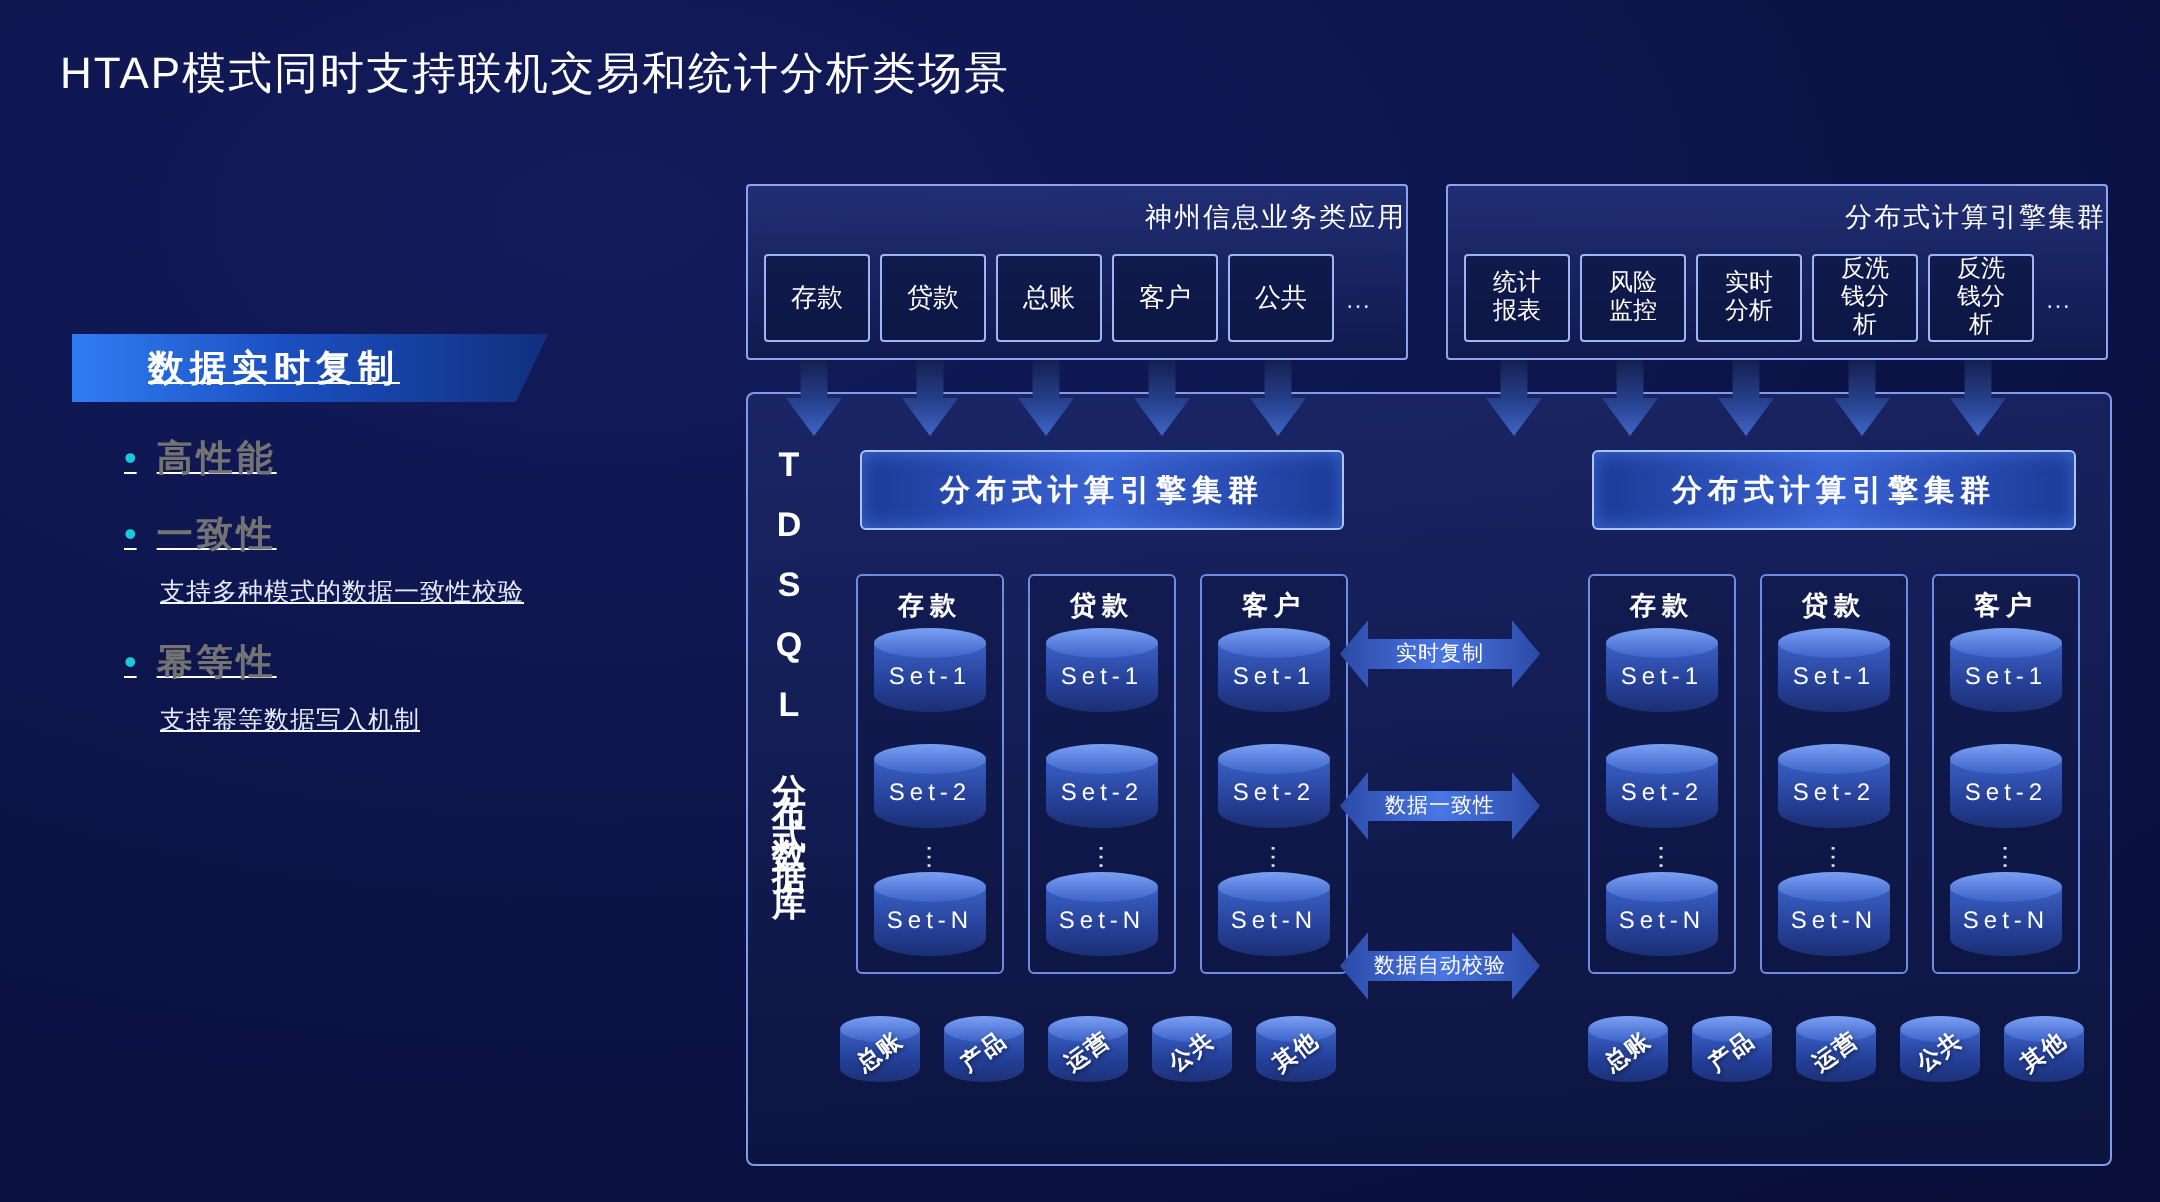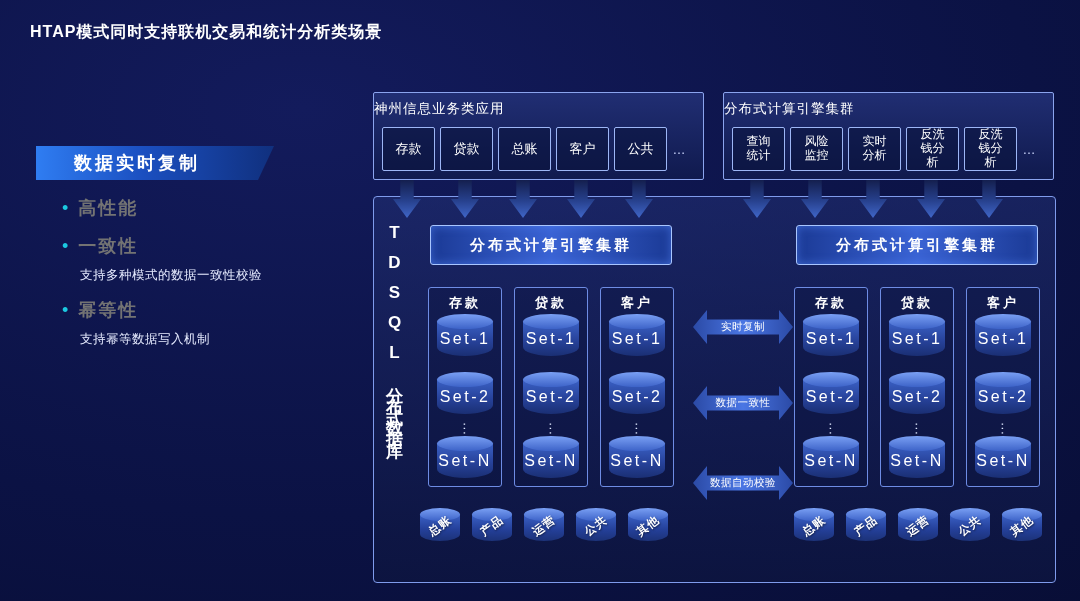--- a/index.html
+++ b/index.html
@@ -1,24 +1,24 @@
 <!DOCTYPE html>
 <html><head>
 <meta charset="utf-8">
 <style>
   html,body { margin:0; padding:0; }
   body {
     width:1080px; height:601px; position:relative; overflow:hidden;
     background: radial-gradient(130% 130% at 28% 18%, #131b5c 0%, #0b1244 52%, #070c30 100%);
     font-family:"Liberation Sans","DejaVu Sans",sans-serif; color:#ffffff;
   }
-  .title { position:absolute; left:30px; top:22px; font-size:16px; font-weight:700; letter-spacing:1px; }
+  .title { position:absolute; left:30px; top:22px; font-size:22px; font-weight:400; letter-spacing:1px; }
 
   
-  .left-panel { position:absolute; left:36px; top:146px; width:330px; }
+  .left-panel { position:absolute; left:36px; top:167px; width:330px;text-decoration:underline; }
   .banner {
     width:238px; height:34px; line-height:34px; padding-left:38px; box-sizing:border-box;
     font-size:18px; font-weight:700; letter-spacing:3px;
     background: linear-gradient(90deg,#2f7df2 0%,#1b4fc0 45%,#10307e 100%);
     clip-path: polygon(0 0, 100% 0, calc(100% - 16px) 100%, 0 100%);
   }
   .features { margin:16px 0 0 26px; }
   .feature { margin-bottom:14px; }
   .feature-head { display:flex; align-items:center; }
   .bullet { color:#1bc8e0; margin-right:10px; font-size:18px; line-height:24px; }
@@ -27,21 +27,21 @@
 
   
   .app-box {
     position:absolute; top:92px; width:331px; height:88px; box-sizing:border-box;
     border:1px solid #8ba4ee; border-radius:2px;
     background: linear-gradient(180deg, rgba(34,48,118,.92), rgba(16,26,78,.95));
     z-index:4;
   }
   #business-box { left:373px; }
   #data-box { left:723px; }
-  .app-title { text-align:left; margin-top:7px; font-size:13.5px; letter-spacing:1px; }
+  .app-title { text-align:right; margin-top:7px; font-size:13.5px; letter-spacing:1px; }
   .tab-row { position:absolute; left:8px; right:4px; bottom:8px; display:flex; align-items:center; gap:5px; }
   .tab {
     width:53px; height:44px; box-sizing:border-box; flex:none;
     border:1px solid #9db6f6; border-radius:2px; background: rgba(10,18,58,.55);
     display:flex; align-items:center; justify-content:center; text-align:center; font-size:13px;
   }
   .tab.small { font-size:12px; line-height:1.15; padding:0 11px; }
   .tab-more { width:14px; text-align:center; font-size:13px; color:#cfd9ff; }
 
   
@@ -80,41 +80,41 @@
   .col-title { text-align:center; margin-top:6px; font-size:13px; font-weight:700; letter-spacing:3px; }
   .cyl {
     position:absolute; left:50%; margin-left:-28px; width:56px; height:34px;
     background: linear-gradient(180deg,#3a60c4 0%, #27429a 55%, #1a2f74 100%);
     border-radius:0 0 28px 28px / 0 0 9px 9px;
   }
   .cyl::before {
     content:""; position:absolute; top:-8px; left:0; width:100%; height:15px;
     border-radius:50%; background: linear-gradient(180deg,#7aa0f4,#3d63c8);
   }
-  .set-label { position:relative; display:block; text-align:center; line-height:33px; font-size:16px; letter-spacing:2.5px; color:#fff; z-index:1; }
+  .set-label { position:relative; display:block; text-align:center; line-height:33px; font-size:12px; letter-spacing:2.5px; color:#fff; z-index:1; }
   .vdots { position:absolute; top:126px; left:50%; transform:translateX(-50%); height:28px; display:flex; align-items:center; }
   .vdots span { writing-mode:vertical-lr; font-size:13px; line-height:10px; color:#dfe8ff; }
 
   .scyl {
     position:absolute; top:318px; width:40px; height:26px;
     background: linear-gradient(180deg,#3a60c4 0%, #24409a 55%, #1c3278 100%);
     border-radius:0 0 20px 20px / 0 0 7px 7px;
   }
   .scyl::before {
     content:""; position:absolute; top:-7px; left:0; width:100%; height:13px;
     border-radius:50%; background: linear-gradient(180deg,#7aa0f4,#3d63c8);
   }
   .slabel {
     position:absolute; left:50%; top:42%; transform:translate(-50%,-50%) rotate(-36deg);
     font-size:11.5px; font-weight:700; letter-spacing:1px; white-space:nowrap; z-index:2;
     text-shadow:0 1px 2px rgba(0,0,0,.55);
   }
 
   .link-arrow {
-    position:absolute; left:319px; width:100px; height:36px;
+    position:absolute; left:296px; width:100px; height:36px;
     background: linear-gradient(90deg,#2b4aa6 0%, #4a76e4 50%, #2b4aa6 100%);
     clip-path: polygon(0 50%, 14% 3%, 14% 29%, 86% 29%, 86% 3%, 100% 50%, 86% 97%, 86% 71%, 14% 71%, 14% 97%);
     display:flex; align-items:center; justify-content:center;
     font-size:10.5px; letter-spacing:0.5px;
   }
 </style>
 </head>
 <body>
 
 <div class="title">HTAP模式同时支持联机交易和统计分析类场景</div>
@@ -155,21 +155,21 @@
     <div class="tab">总账</div>
     <div class="tab">客户</div>
     <div class="tab">公共</div>
     <div class="tab-more">…</div>
   </div>
 </div>
 
 <div class="app-box" id="data-box">
   <div class="app-title">分布式计算引擎集群</div>
   <div class="tab-row">
-    <div class="tab small">查询统计</div>
+    <div class="tab small">统计报表</div>
     <div class="tab small">风险监控</div>
     <div class="tab small">实时分析</div>
     <div class="tab small">反洗钱分析</div>
     <div class="tab small">反洗钱分析</div>
     <div class="tab-more">…</div>
   </div>
 </div>
 
 <div class="down-arrow" style="left:393px"></div>
 <div class="down-arrow" style="left:451px"></div>

